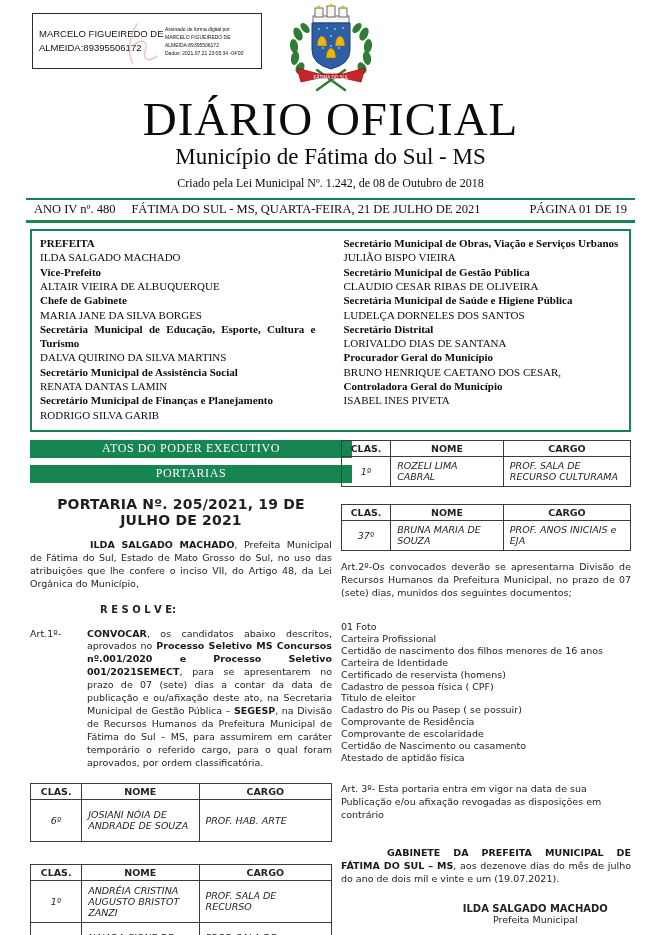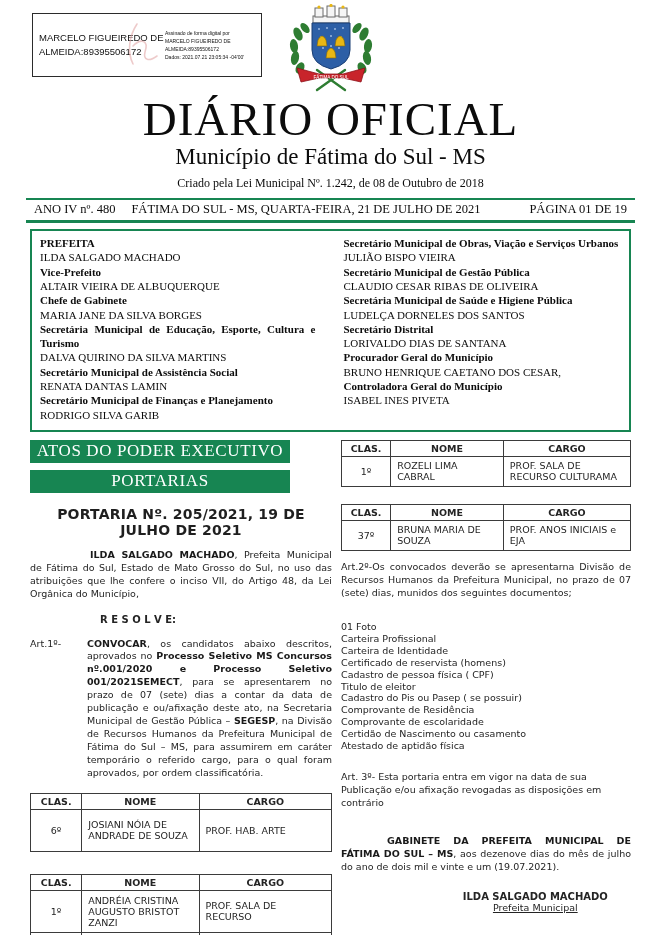--- a/index.html
+++ b/index.html
@@ -2,21 +2,21 @@
 <html><head>
 <meta charset="utf-8">
 <style>
   * { margin:0; padding:0; box-sizing:border-box; }
   html,body { background:#ffffff; }
   body { width:661px; height:935px; position:relative; overflow:hidden;
          font-family:"DejaVu Sans", sans-serif; color:#1f1f1f; }
 
   
   .header { position:relative; height:96px; }
-  .sigbox { position:absolute; left:32px; top:13px; width:230px; height:64px;
+  .sigbox { position:absolute; left:32px; top:13px; width:230px; height:56px;
             border:1.5px solid #2b2b2b; background:#fff; display:flex;
             align-items:center; padding:3px 4px 3px 6px; overflow:hidden; }
   .sig-squiggle { position:absolute; left:86px; top:4px; opacity:.55; pointer-events:none; }
   .signame { font-family:"Liberation Sans",sans-serif; font-size:9.5px; line-height:1.5;
              width:126px; color:#111; flex-shrink:0; }
   .sigdetails { font-family:"Liberation Sans",sans-serif; font-size:5px; line-height:1.6;
                 color:#111; }
   .crest { position:absolute; left:0; right:0; top:4px; display:flex; justify-content:center; }
 
   
@@ -38,54 +38,54 @@
                font-family:"Liberation Serif",serif; font-size:11px; line-height:1.3;
                color:#0c0c0c; }
   .off-role { font-weight:bold; text-align:justify; }
   .off-name { }
 
   
   .main { margin:8px 30px 0; display:flex; gap:9px; }
   .col-l { width:302px; flex-shrink:0; }
   .col-r { width:290px; flex-shrink:0; }
 
-  .banner { background:var(--green); color:#fff; width:260px; text-align:center;
-            font-family:"Liberation Serif",serif; font-size:17px; letter-spacing:.6px;
+  .banner { background:var(--green); color:#fff; width:322px; text-align:center;
+            font-family:"Liberation Serif",serif; font-size:12px; letter-spacing:.6px;
             padding:1px 0 2px; margin:0 0 7px; }
   .banner.second { margin-bottom:4px; }
 
   .port-title { font-size:14px; font-weight:bold; text-align:center; margin:13px 0 11px;
                 letter-spacing:.2px; }
 
   .body-txt { font-size:9.5px; line-height:1.36; text-align:justify; color:#242424; }
   .preamble { text-indent:60px; }
   .resolve { font-weight:bold; font-size:10px; margin:13px 0 13px 70px; color:#242424; }
 
   .art1 { display:flex; margin-top:2px; }
   .art1-lbl { width:57px; flex-shrink:0; font-size:9.5px; color:#242424; }
   .art1-bdy { flex:1; }
 
   table { width:100%; border-collapse:collapse; margin-top:13px;
           font-size:9.5px; color:#242424; }
   th { border:1.5px solid #3b3b3b; font-weight:bold; text-align:center; padding:2px 3px; }
-  td { border:1.5px solid #3b3b3b; padding:3px 6px; vertical-align:middle; }
+  td { border:1.5px solid #3b3b3b; padding:3px 6px; vertical-align:middle;font-style:italic; }
   td.clas { text-align:center; }
   col.c-clas { width:17%; } col.c-nome { width:39%; } col.c-cargo { width:44%; }
   .tall td { height:42px; }
   .mid  td { height:30px; }
   .t2 { margin-top:22px; }
   .t4 { margin-top:17px; }
 
   .art2 { margin-top:10px; }
   .docs { margin-top:21px; font-size:9.5px; line-height:1.26; color:#242424; }
   .art3 { margin-top:19px; text-align:left; }
   .gabinete { margin-top:25px; text-indent:46px; }
   .sign-block { margin-top:17px; width:66%; margin-left:auto; text-align:center; }
   .sign-name { font-weight:bold; font-size:10px; color:#242424; }
-  .sign-role { font-size:9.5px; color:#242424;text-decoration:underline; }
+  .sign-role { font-size:9.5px; color:#242424; }
 
   b { color:#1a1a1a; }
   :root { --green:#178552; }
 </style>
 </head>
 <body>
 
 <div class="page">
 
   <div class="header">
@@ -315,20 +315,21 @@
             <td>PROF. ANOS INICIAIS e EJA</td>
           </tr>
         </tbody>
       </table>
 
       <p class="body-txt art2">Art.2º-Os convocados deverão se apresentarna  Divisão de Recursos  Humanos  da Prefeitura Municipal, no prazo de 07 (sete) dias, munidos dos seguintes documentos;</p>
 
       <div class="docs">
         <div>01 Foto</div>
         <div>Carteira Profissional</div>
+        <div>Certidão de nascimento dos filhos menores de 16 anos</div>
         <div>Carteira de Identidade</div>
         <div>Certificado de reservista (homens)</div>
         <div>Cadastro de pessoa física ( CPF)</div>
         <div>Titulo de eleitor</div>
         <div>Cadastro do Pis ou Pasep ( se possuir)</div>
         <div>Comprovante de Residência</div>
         <div>Comprovante de escolaridade</div>
         <div>Certidão de Nascimento ou casamento</div>
         <div>Atestado de aptidão física</div>
       </div>

